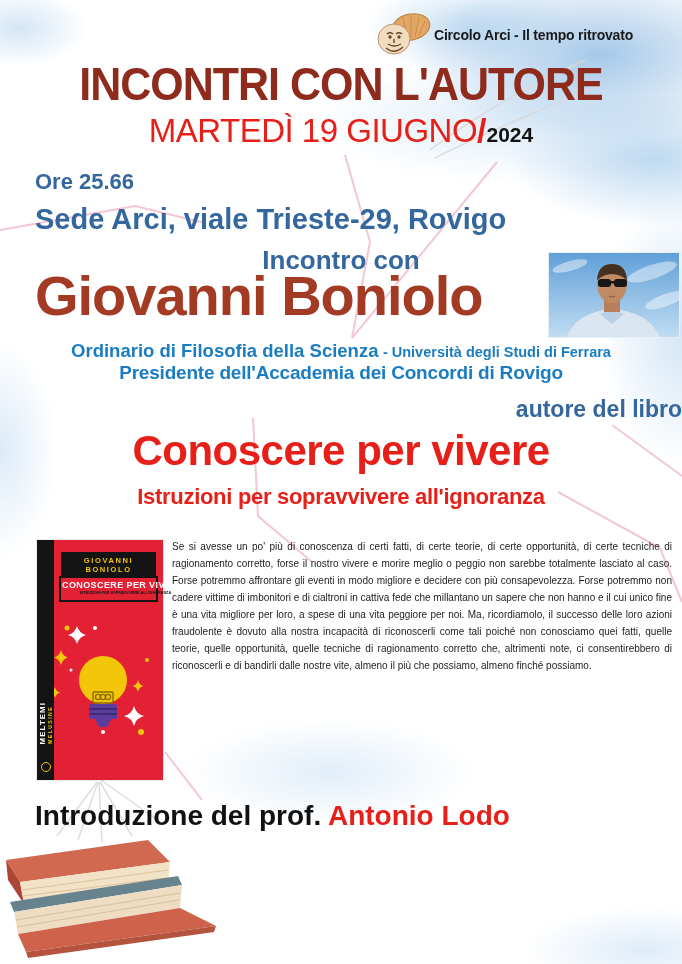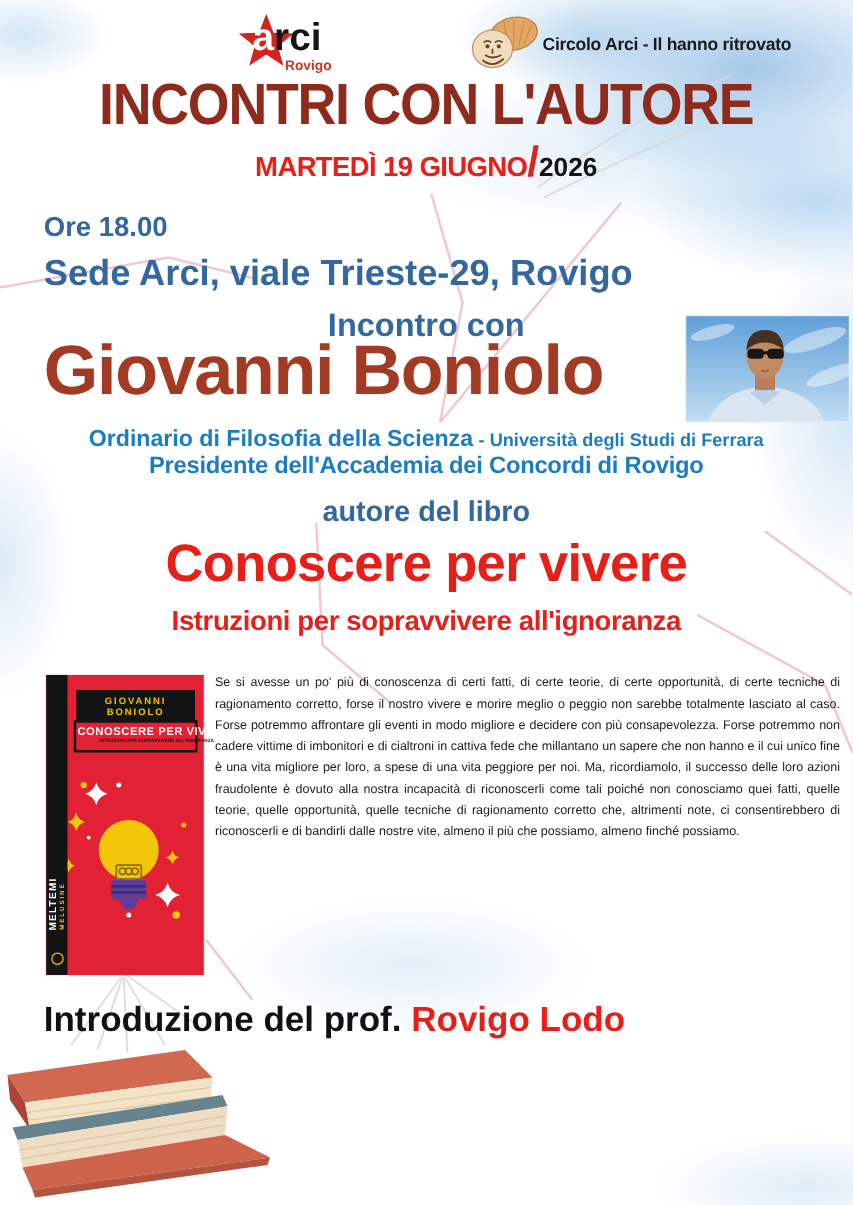--- a/index.html
+++ b/index.html
@@ -17,32 +17,32 @@
       radial-gradient(ellipse 200px 75px at 330px 772px, rgba(185,215,240,.42), transparent 72%),
       radial-gradient(ellipse 170px 60px at 645px 950px, rgba(182,213,240,.45), transparent 72%),
       #ffffff;
   }
   .abs{position:absolute;}
   .ctr{left:0;right:0;text-align:center;}
   .b{font-weight:bold;}
 
   .title-main{top:60px;font-size:43px;letter-spacing:-1px;color:#8e2b1d;transform:scaleY(1.08);}
   .date-row{top:111px;white-space:nowrap;}
-  .date-main{font-size:22px;font-weight:bold;color:#e62019;letter-spacing:-0.5px;}
+  .date-main{font-size:33px;font-weight:normal;color:#e62019;letter-spacing:-0.5px;}
   .date-slash{font-size:34px;font-weight:bold;color:#e62019;}
   .date-year{font-size:21px;font-weight:bold;color:#141414;}
   .time-line{left:35px;top:169px;font-size:22px;color:#33679d;}
   .venue-line{left:35px;top:203px;font-size:29px;color:#33679d;}
   .meeting-line{top:245px;font-size:26px;color:#33679d;}
   .author-name{left:35px;top:263px;font-size:56px;color:#a33b24;letter-spacing:-1px;}
   .role1{top:340px;color:#1a7cc2;white-space:nowrap;}
   .role1-main{font-size:18.5px;font-weight:bold;}
   .role1-sub{font-size:14.5px;font-weight:bold;}
   .role2{top:362px;font-size:19px;color:#1a7cc2;letter-spacing:-0.2px;}
-  .book-lead{top:396px;font-size:23px;color:#33679d;}
+  .book-lead{top:396px;font-size:23px;color:#33679d;text-align:right;}
   .book-title{top:427px;font-size:42px;color:#e62019;letter-spacing:-0.5px;}
   .book-subtitle{top:484px;font-size:22px;color:#e62019;letter-spacing:-0.3px;}
 
   .synopsis{left:172px;top:538px;width:500px;font-size:10px;line-height:17px;
             text-align:justify;color:#1c1c1c;}
 
   
   .cover{left:37px;top:540px;width:126px;height:240px;background:#e32135;
          box-shadow:0 0 0 1px rgba(0,0,0,.08);}
   .spine{position:absolute;left:0;top:0;width:17px;height:100%;background:#141414;}
@@ -92,54 +92,47 @@
       <path d="M97,782 L57,836"></path>
       <path d="M98,782 L78,840"></path>
       <path d="M99,782 L102,842"></path>
       <path d="M100,782 L132,836"></path>
       <path d="M101,780 L163,824"></path>
       <path d="M430,150 C470,120 520,90 585,60"></path>
       <path d="M435,158 C480,135 540,110 600,85"></path>
     </g>
   </svg>
 
-  <div class="abs arci-logo">
-    <svg width="46" height="46">
-      <path d="M23,1 L28.8,16.2 L45,16.8 L32.3,26.9 L36.7,42.6 L23,33.5 L9.3,42.6 L13.7,26.9 L1,16.8 L17.2,16.2 Z" fill="#d5231e"></path>
-    </svg>
-    <div class="arci-word"><span class="arci-a">a</span><span class="arci-rest">rci</span></div>
-    <div class="arci-sub">Rovigo</div>
-  </div>
 
   <svg class="abs" width="58" height="52" viewBox="0 0 58 52" style="left:374px;top:8px;">
     <ellipse cx="37" cy="19" rx="19" ry="13" fill="#e2a765" stroke="#b97f3e" stroke-width="1" transform="rotate(-12 37 19)"></ellipse>
     <g stroke="#c8893f" stroke-width="1" opacity="0.8">
       <path d="M37,8 L37,30"></path>
         <path d="M29,9 L33,29"></path>
         <path d="M45,9 L41,29"></path>
         <path d="M51,13 L45,27"></path>
     </g>
     <ellipse cx="20" cy="31" rx="16" ry="15" fill="#f0ddc0" stroke="#c1906a" stroke-width="1"></ellipse>
     <g stroke="#6b4423" stroke-width="1.4" fill="none">
       <path d="M13,26 q3,-2.5 6,0"></path>
         <path d="M22,26 q3,-2.5 6,0"></path>
       <circle cx="16" cy="29" r="1" fill="#6b4423"></circle>
         <circle cx="25" cy="29" r="1" fill="#6b4423"></circle>
       <path d="M14,36 q6,4 13,0"></path>
         <path d="M12,40 q8,7 17,-1"></path>
         <path d="M20,31 l0,4"></path>
     </g>
   </svg>
-  <div class="abs circolo-label">Circolo Arci  -  Il hanno ritrovato</div>
+  <div class="abs circolo-label">Circolo Arci  -  Il tempo ritrovato</div>
 
   <div class="abs ctr b title-main">INCONTRI CON L'AUTORE</div>
 
-  <div class="abs ctr date-row"><span class="date-main">MARTEDÌ 19 GIUGNO</span><span class="date-slash">/</span><span class="date-year">2026</span></div>
-
-  <div class="abs b time-line">Ore 18.00</div>
+  <div class="abs ctr date-row"><span class="date-main">MARTEDÌ 19 GIUGNO</span><span class="date-slash">/</span><span class="date-year">2024</span></div>
+
+  <div class="abs b time-line">Ore 25.66</div>
   <div class="abs b venue-line">Sede Arci, viale Trieste-29, Rovigo</div>
   <div class="abs ctr b meeting-line">Incontro con</div>
 
   <div class="abs b author-name">Giovanni Boniolo</div>
 
   <svg class="abs" width="132" height="86" viewBox="0 0 132 86" style="left:548px;top:252px;">
     <defs>
       <linearGradient id="sky" x1="0" y1="0" x2="0" y2="1">
         <stop offset="0" stop-color="#5f9fd8"></stop>
           <stop offset="1" stop-color="#c2ddf2"></stop>
@@ -207,21 +200,21 @@
     </div>
     <div class="cover-author">GIOVANNI BONIOLO</div>
     <div class="cover-box">
       <div class="cover-title">CONOSCERE PER VIVERE</div>
       <div class="cover-sub">ISTRUZIONI PER SOPRAVVIVERE ALL'IGNORANZA</div>
     </div>
   </div>
 
   <div class="abs synopsis">Se si avesse un po' più di conoscenza di certi fatti, di certe teorie, di certe opportunità, di certe tecniche di ragionamento corretto, forse il nostro vivere e morire meglio o peggio non sarebbe totalmente lasciato al caso. Forse potremmo affrontare gli eventi in modo migliore e decidere con più consapevolezza. Forse potremmo non cadere vittime di imbonitori e di cialtroni in cattiva fede che millantano un sapere che non hanno e il cui unico fine è una vita migliore per loro, a spese di una vita peggiore per noi. Ma, ricordiamolo, il successo delle loro azioni fraudolente è dovuto alla nostra incapacità di riconoscerli come tali poiché non conosciamo quei fatti, quelle teorie, quelle opportunità, quelle tecniche di ragionamento corretto che, altrimenti note, ci consentirebbero di riconoscerli e di bandirli dalle nostre vite, almeno il più che possiamo, almeno finché possiamo.</div>
 
-  <div class="abs intro-line"><span class="intro-prefix">Introduzione del prof. </span><span class="intro-name">Rovigo Lodo</span></div>
+  <div class="abs intro-line"><span class="intro-prefix">Introduzione del prof. </span><span class="intro-name">Antonio Lodo</span></div>
 
 
   <svg class="abs" width="225" height="126" viewBox="0 0 225 126" style="left:0;top:838px;">
     <g opacity="0.95">
       <polygon points="6,22 148,2 170,24 20,44" fill="#cf6047"></polygon>
       <polygon points="6,22 20,44 24,66 8,42" fill="#a83c2c"></polygon>
       <polygon points="20,44 170,24 168,48 24,66" fill="#f2e2c4"></polygon>
       <g stroke="#d9c09a" stroke-width="1">
           <path d="M22,52 L168,32"></path>
           <path d="M23,58 L167,40"></path>

